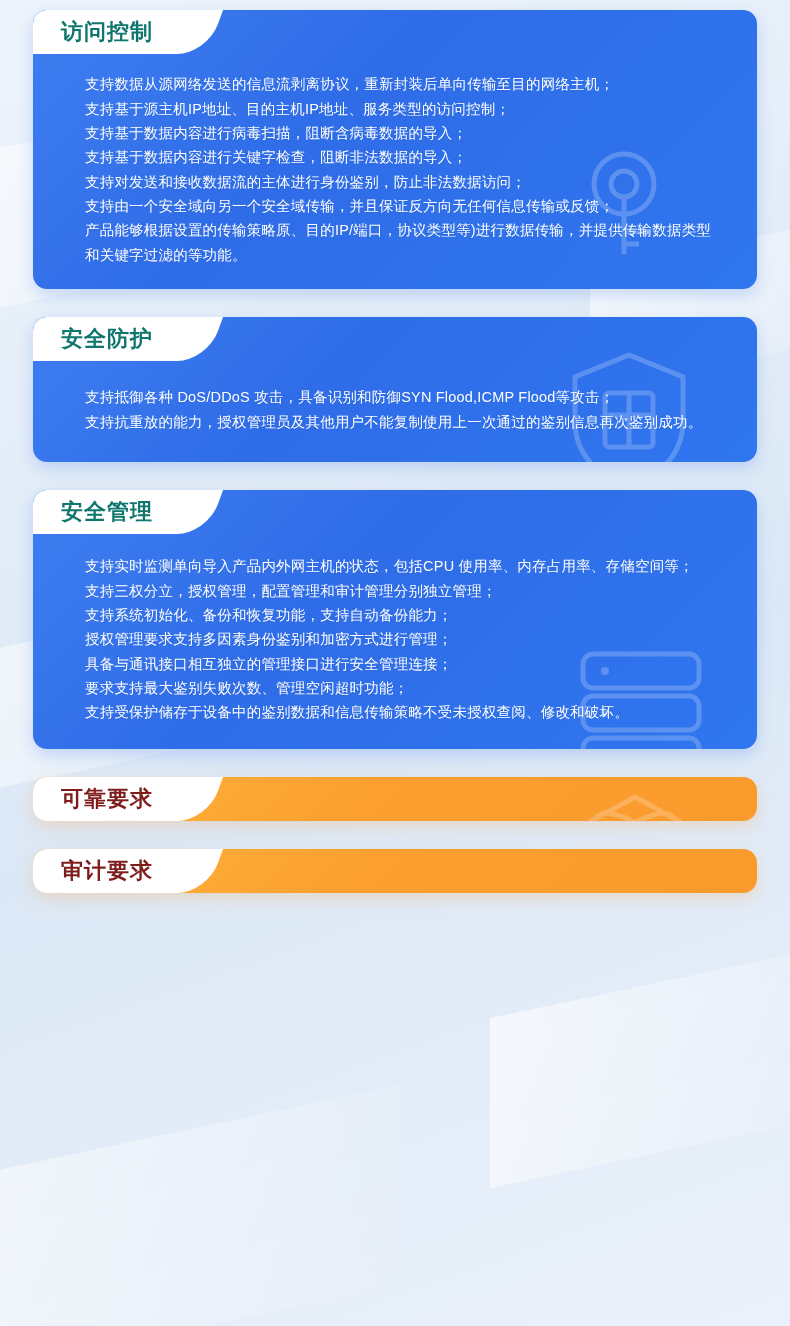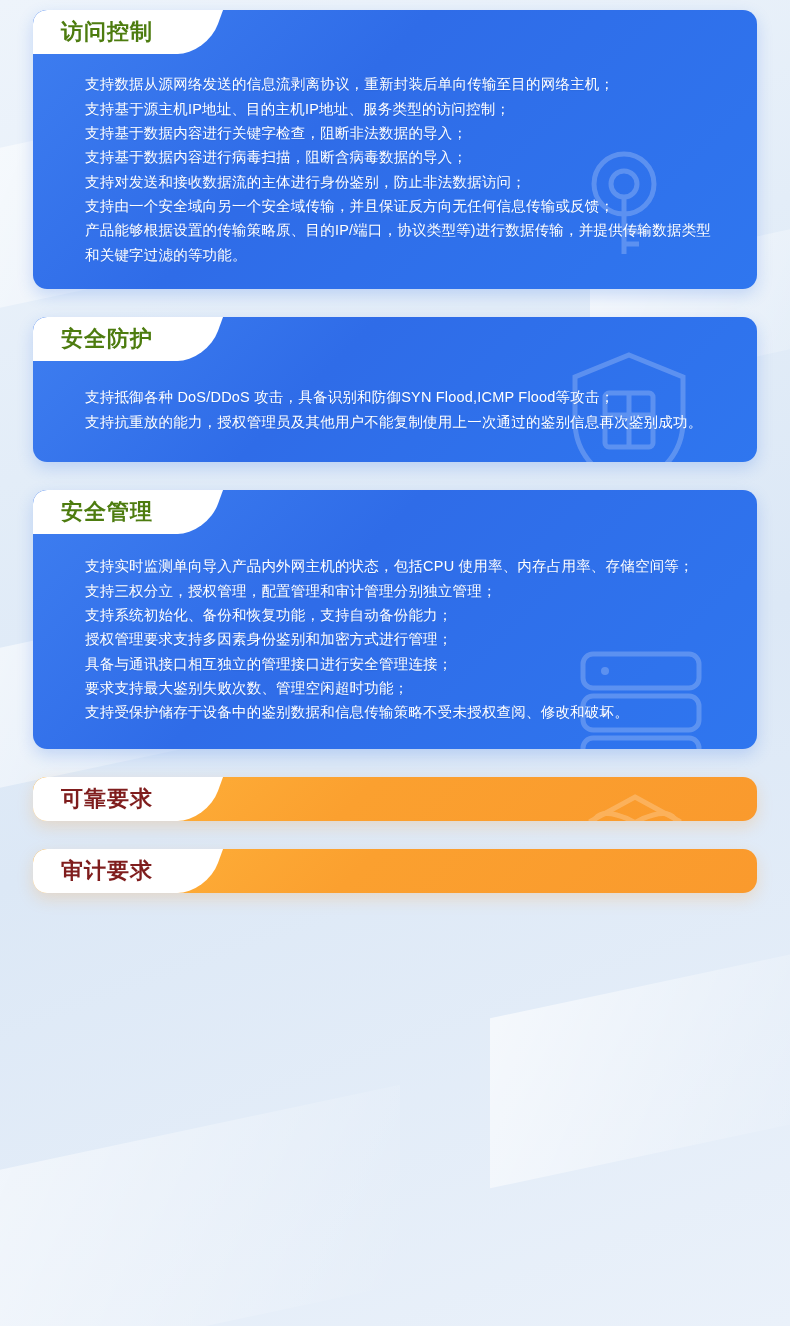--- a/index.html
+++ b/index.html
@@ -55,21 +55,21 @@
   
   .ribbon {
     position: relative;
     display: inline-block;
     padding: 10px 46px 10px 28px;
     margin: 0;
     background: #ffffff;
     border-bottom-right-radius: 26px;
     border-top-left-radius: 14px;
   }
-  .card.blue .ribbon { color: #4d7c0f; }
+  .card.blue .ribbon { color: #0f766e; }
   .card.orange .ribbon { color: #7f1d1d; }
   .ribbon h2 {
     font-size: 22px;
     font-weight: bold;
     letter-spacing: 1px;
     line-height: 1.1;
     white-space: nowrap;
   }
   .ribbon::after {
     content: "";
@@ -143,22 +143,22 @@
     <div class="wm">
       <svg width="150" height="150" viewBox="0 0 150 150" fill="none" stroke="#ffffff" stroke-width="5">
         <circle cx="75" cy="52" r="30"></circle>
         <circle cx="75" cy="52" r="13"></circle>
         <path d="M75 65 L75 122 M75 100 L96 100 M75 112 L90 112"></path>
       </svg>
     </div>
     <div class="card-body">
       <div class="line">支持数据从源网络发送的信息流剥离协议，重新封装后单向传输至目的网络主机；</div>
       <div class="line">支持基于源主机IP地址、目的主机IP地址、服务类型的访问控制；</div>
+      <div class="line">支持基于数据内容进行病毒扫描，阻断含病毒数据的导入；</div>
       <div class="line">支持基于数据内容进行关键字检查，阻断非法数据的导入；</div>
-      <div class="line">支持基于数据内容进行病毒扫描，阻断含病毒数据的导入；</div>
       <div class="line">支持对发送和接收数据流的主体进行身份鉴别，防止非法数据访问；</div>
       <div class="line">支持由一个安全域向另一个安全域传输，并且保证反方向无任何信息传输或反馈；</div>
       <div class="line">产品能够根据设置的传输策略原、目的IP/端口，协议类型等)进行数据传输，并提供传输数据类型和关键字过滤的等功能。</div>
     </div>
   </section>
 
   <section class="card blue" id="card-protect">
     <div class="ribbon">
       <h2>安全防护</h2>
     </div>

